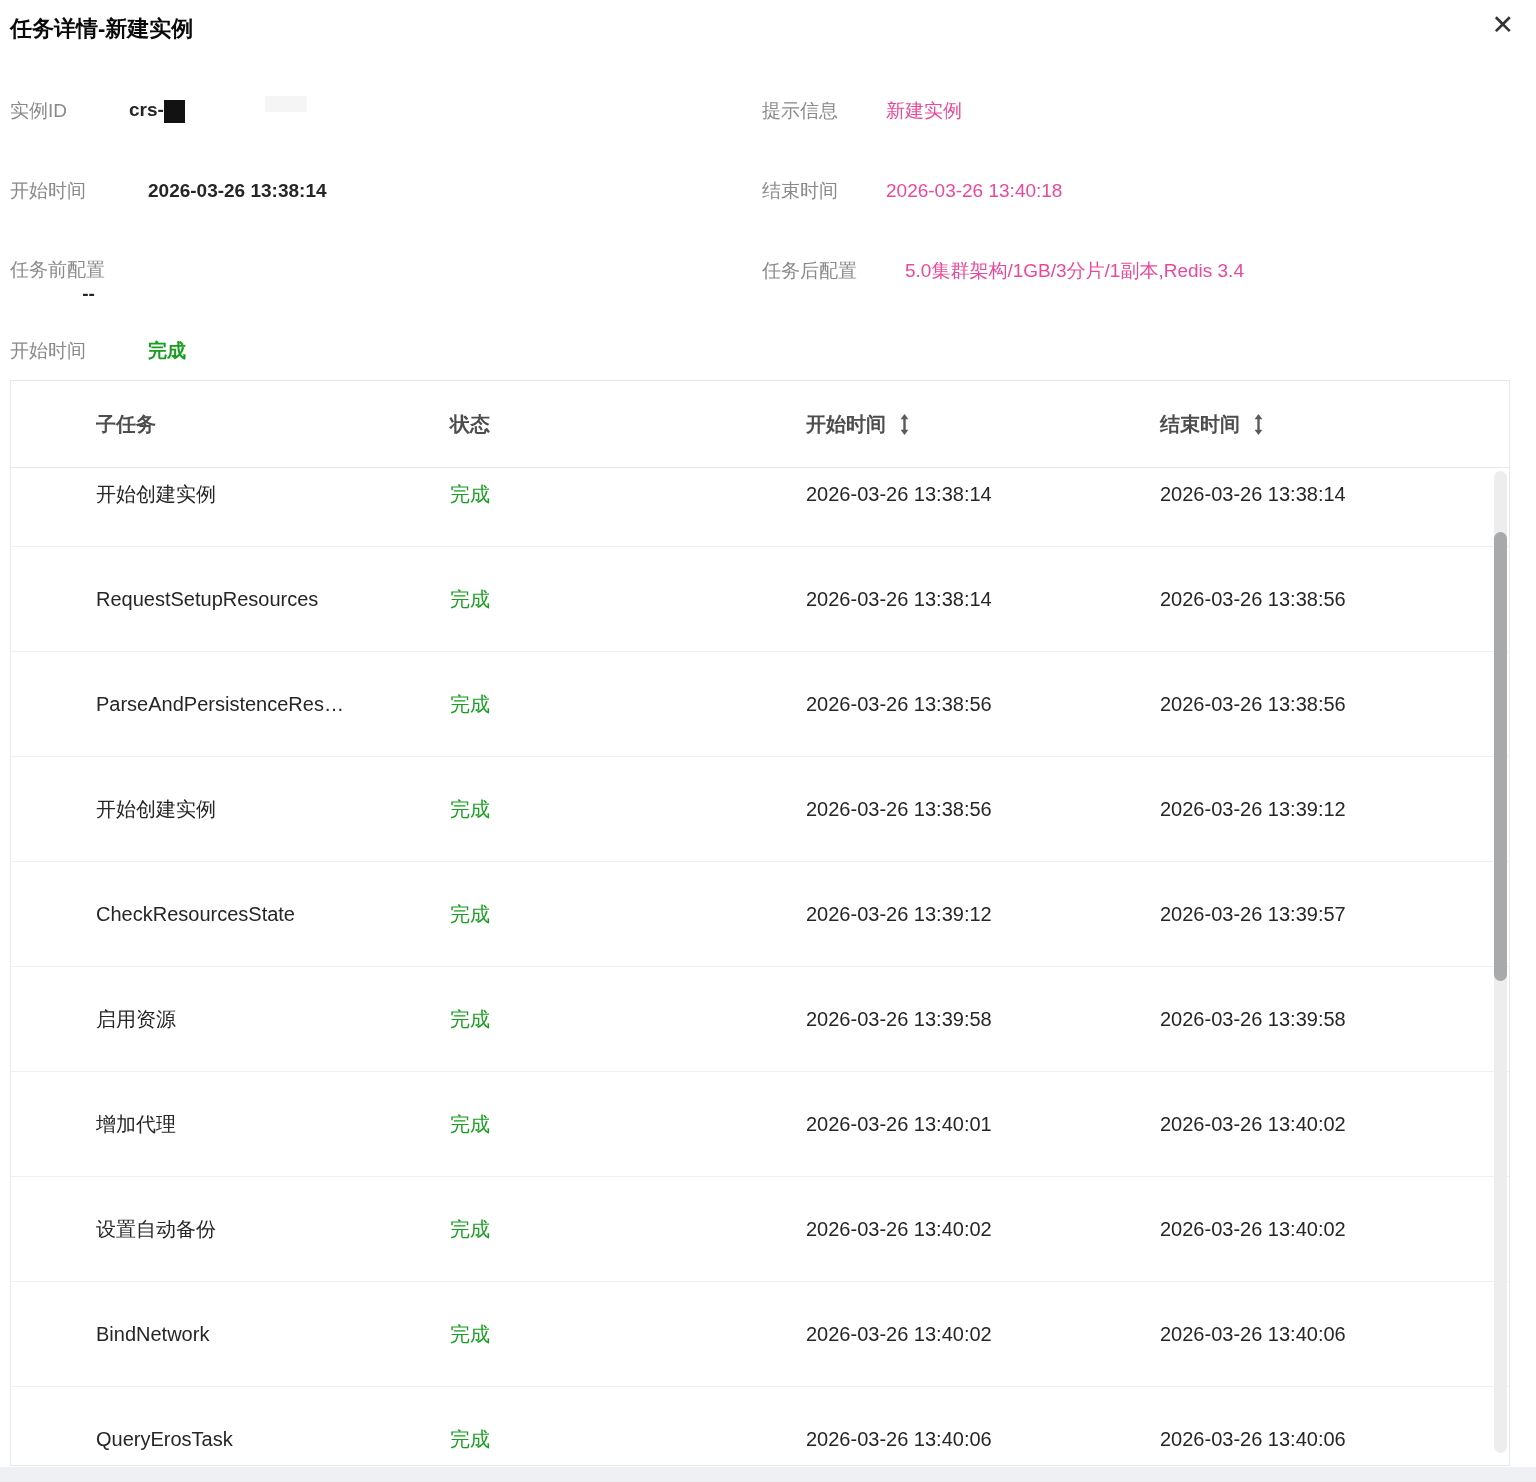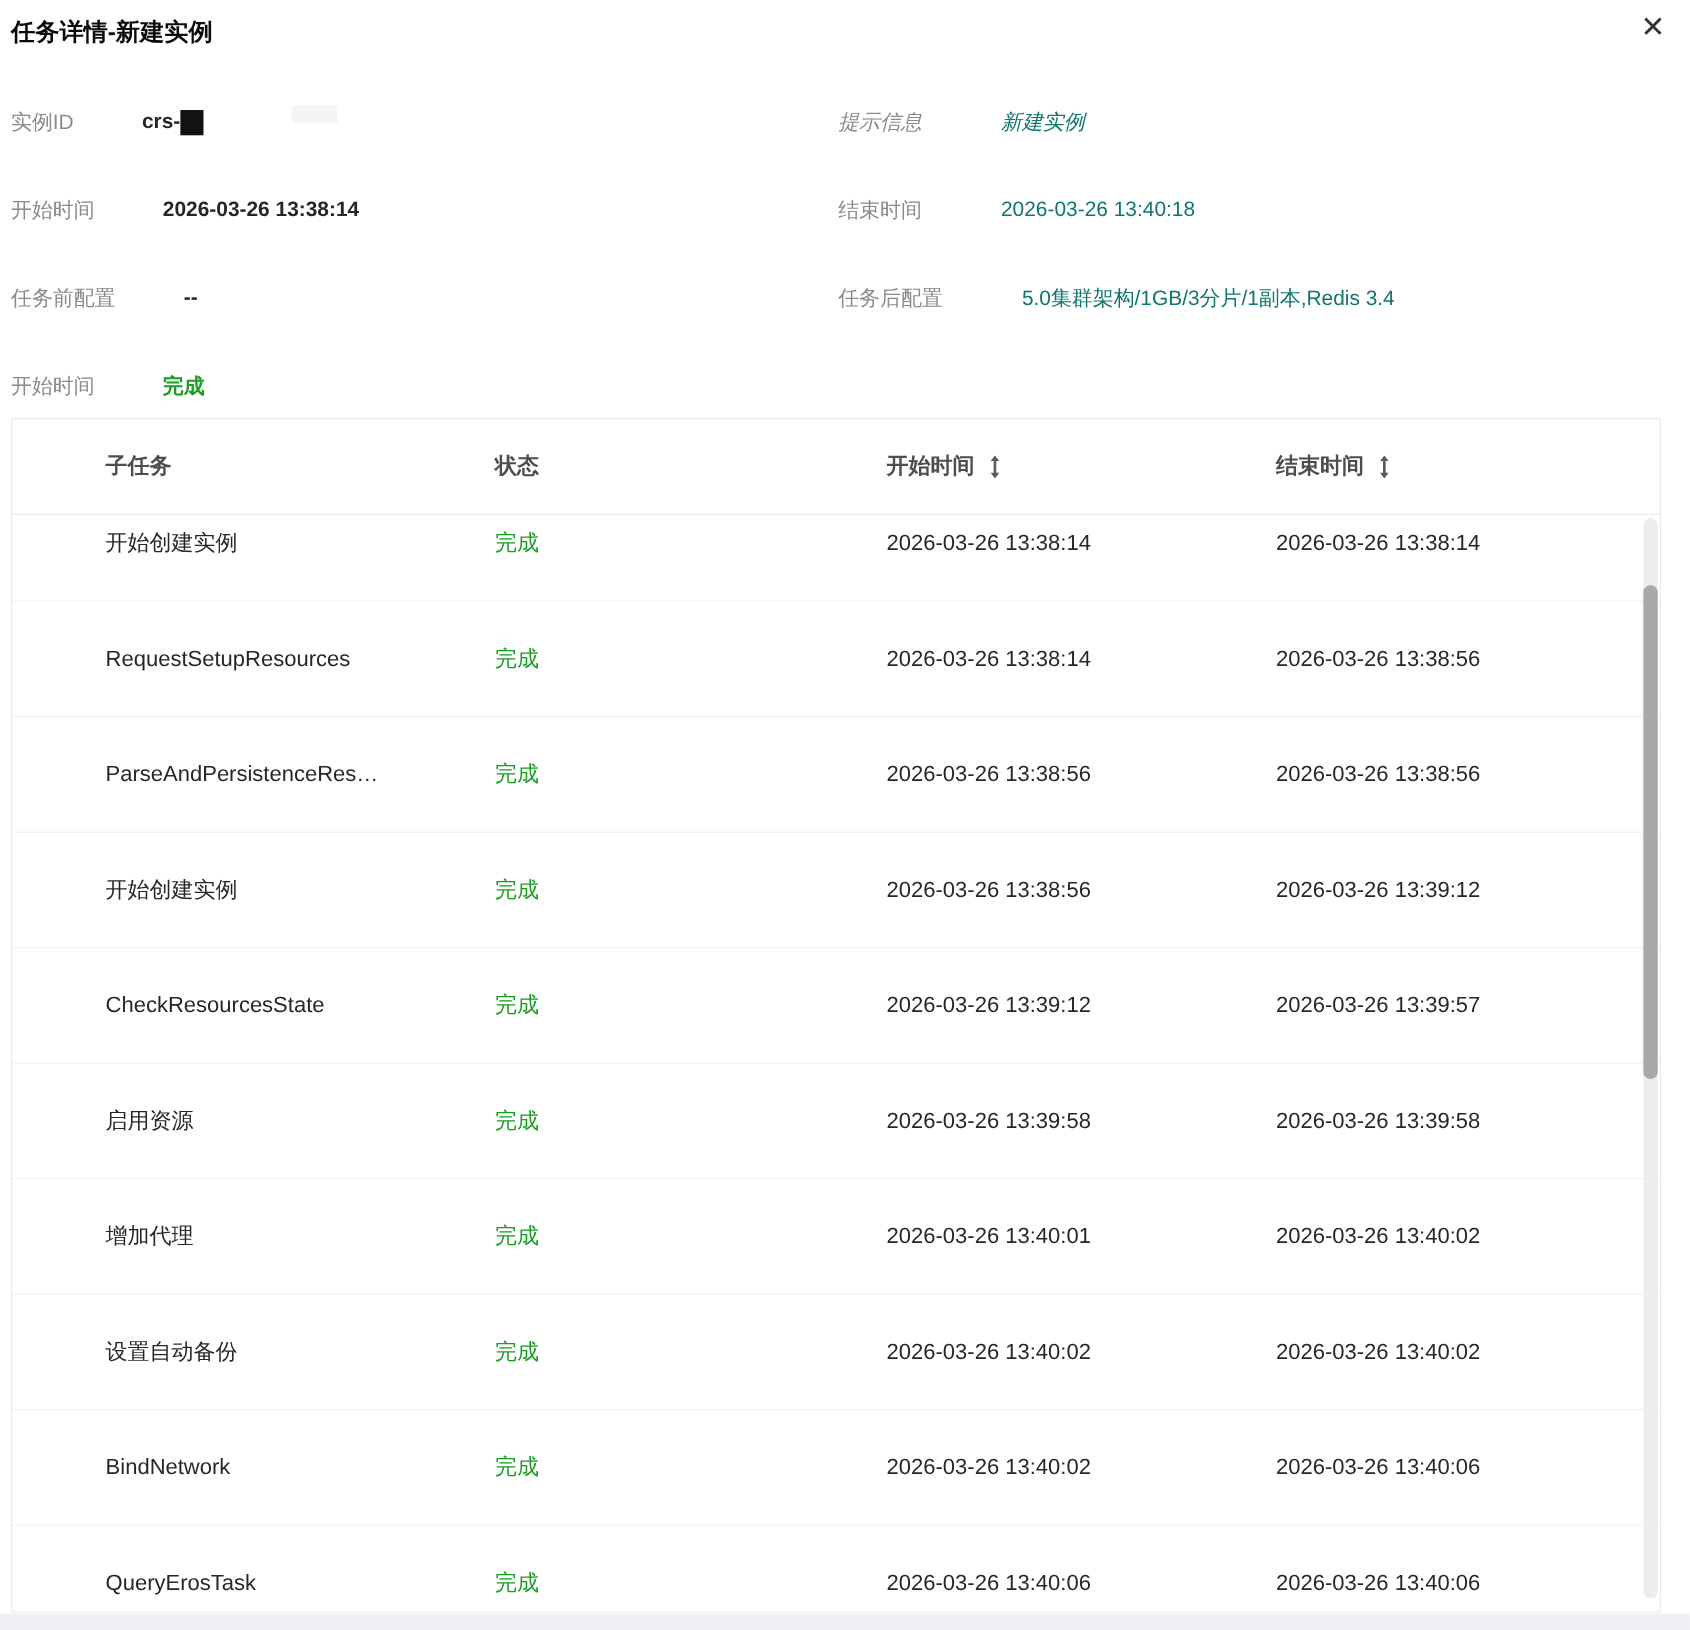--- a/index.html
+++ b/index.html
@@ -13,21 +13,21 @@
   }
   .close-btn{
     position:absolute;right:22px;top:12px;font-size:27px;line-height:1;color:#333;cursor:pointer;
     font-weight:400;
   }
   .field{
     position:absolute;display:flex;align-items:center;height:28px;font-size:19px;white-space:nowrap;
   }
   .field .flabel{color:#8a8a8a;}
   .col-left .fvalue{margin-left:62px;color:#262626;font-weight:bold;}
-  .col-right .fvalue{margin-left:72px;color:#0f766e;}
+  .col-right .fvalue{margin-left:48px;color:#ec4899;}
   .fvalue.green{color:#189E20;}
   .redacted-block{
     display:inline-block;width:21px;height:23px;background:#121212;vertical-align:-7px;margin-left:0px;
   }
   .redacted-faint{
     position:absolute;left:265px;top:96px;width:42px;height:16px;background:#f5f5f6;border-radius:2px;
   }
   
   .task-table{
     position:absolute;left:10px;top:380px;width:1500px;height:1086px;
@@ -79,31 +79,31 @@
   <span class="flabel">实例ID</span>
   <span class="fvalue"><span>crs-</span><span class="redacted-block"></span></span>
 </div>
 <div class="redacted-faint"></div>
 
 <div class="field col-left" style="left:10px;top:177px;">
   <span class="flabel">开始时间</span>
   <span class="fvalue">2026-03-26 13:38:14</span>
 </div>
 
-<div class="field col-left" style="left:10px;top:257px;">
+<div class="field col-left" style="left:10px;top:257px;flex-direction:column;">
   <span class="flabel">任务前配置</span>
   <span class="fvalue">--</span>
 </div>
 
 <div class="field col-left" style="left:10px;top:337px;">
   <span class="flabel">开始时间</span>
   <span class="fvalue green">完成</span>
 </div>
 
-<div class="field col-right" style="left:762px;top:97px;font-style:italic;">
+<div class="field col-right" style="left:762px;top:97px;">
   <span class="flabel">提示信息</span>
   <span class="fvalue">新建实例</span>
 </div>
 
 <div class="field col-right" style="left:762px;top:177px;">
   <span class="flabel">结束时间</span>
   <span class="fvalue">2026-03-26 13:40:18</span>
 </div>
 
 <div class="field col-right" style="left:762px;top:257px;">

